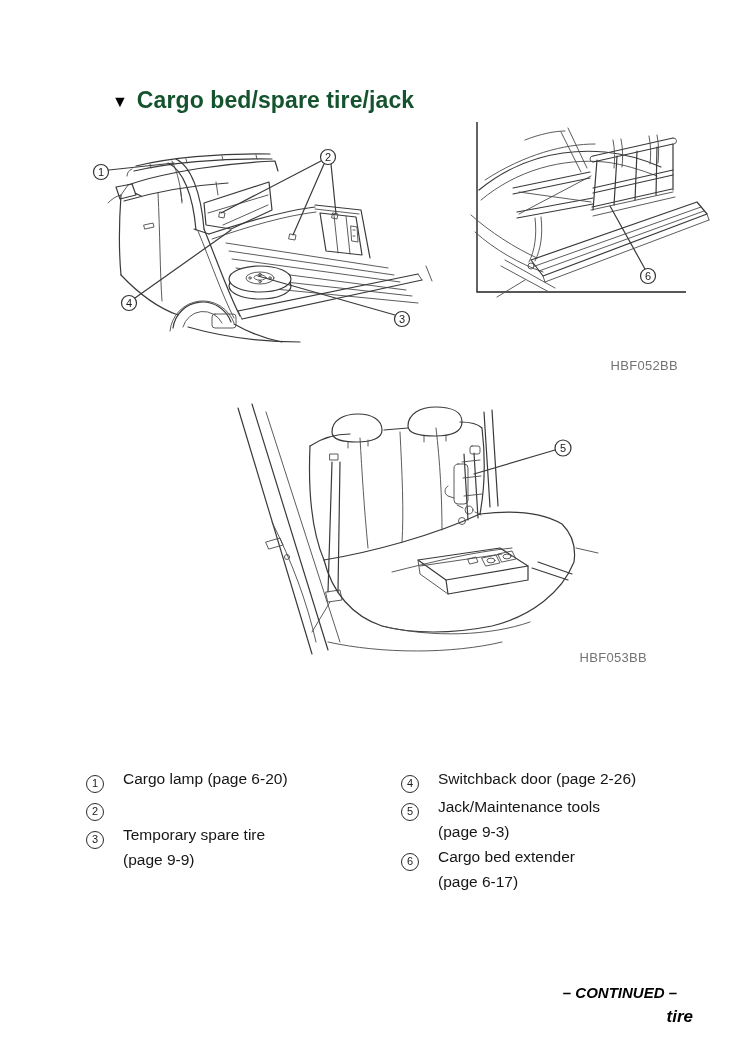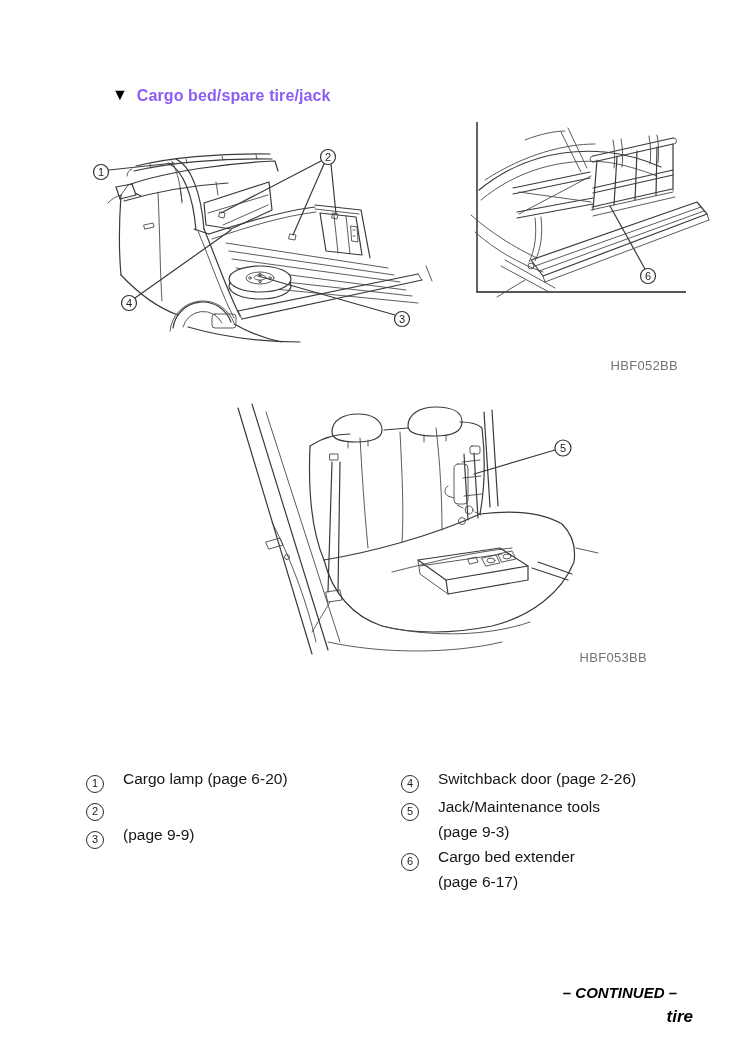--- a/index.html
+++ b/index.html
@@ -11,21 +11,21 @@
     font-family:"Liberation Sans", sans-serif;
     color:#111;
     overflow:hidden;
   }
   
   .hdr{
     position:absolute;left:112px;top:87px;
     display:flex;align-items:baseline;gap:9px;
   }
   .hdr .marker{font-size:16px;line-height:1;transform:translateY(-1px);color:#000;}
-  .hdr .title{font-size:16px;font-weight:bold;letter-spacing:0.1px;color:#8b5cf6;}
+  .hdr .title{font-size:23px;font-weight:bold;letter-spacing:0.1px;color:#14532d;}
   
   .fig{position:absolute;}
   svg .ln{fill:none;stroke:#3a3a3a;stroke-width:1.2;stroke-linecap:round;stroke-linejoin:round;}
   svg .lnt{fill:none;stroke:#4a4a4a;stroke-width:0.9;stroke-linecap:round;stroke-linejoin:round;}
   svg .mask{fill:#ffffff;stroke:#3a3a3a;stroke-width:1.2;}
   svg .co{fill:#ffffff;stroke:#333;stroke-width:1.2;}
   svg .cot{font-family:"Liberation Sans",sans-serif;font-size:11px;fill:#1b1b1b;text-anchor:middle;}
   .figlabel{
     position:absolute;font-size:13px;color:#737373;letter-spacing:0.3px;
   }
@@ -270,20 +270,21 @@
         <div class="leg-txt">
           <div>Cargo lamp (page 6-20)</div>
         </div>
       </div>
       <div class="leg-item">
         <span class="leg-num"><span class="cnum">2</span></span>
       </div>
       <div class="leg-item">
         <span class="leg-num"><span class="cnum">3</span></span>
         <div class="leg-txt">
+          <div>Temporary spare tire</div>
           <div>(page 9-9)</div>
         </div>
       </div>
     </div>
     <div class="col2">
       <div class="leg-item">
         <span class="leg-num"><span class="cnum">4</span></span>
         <div class="leg-txt">
           <div>Switchback door (page 2-26)</div>
         </div>

